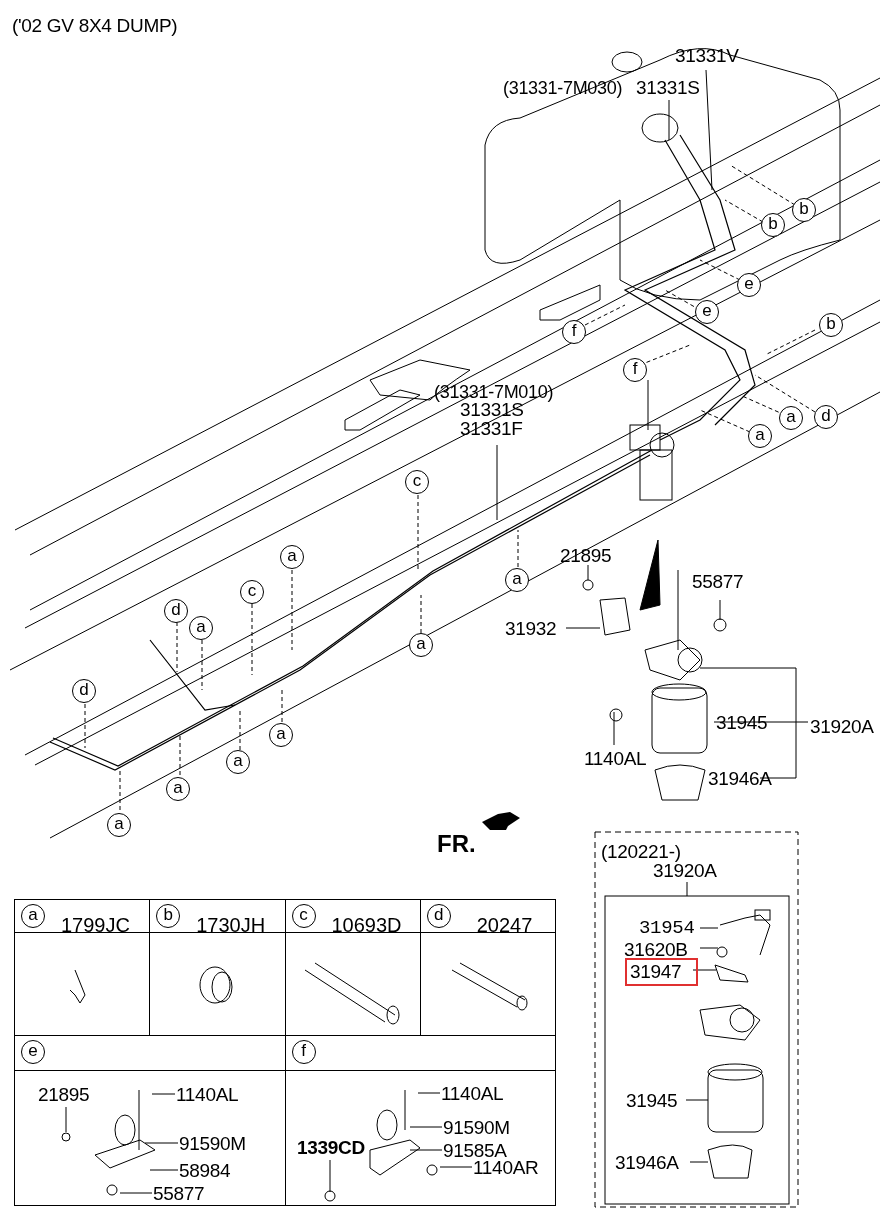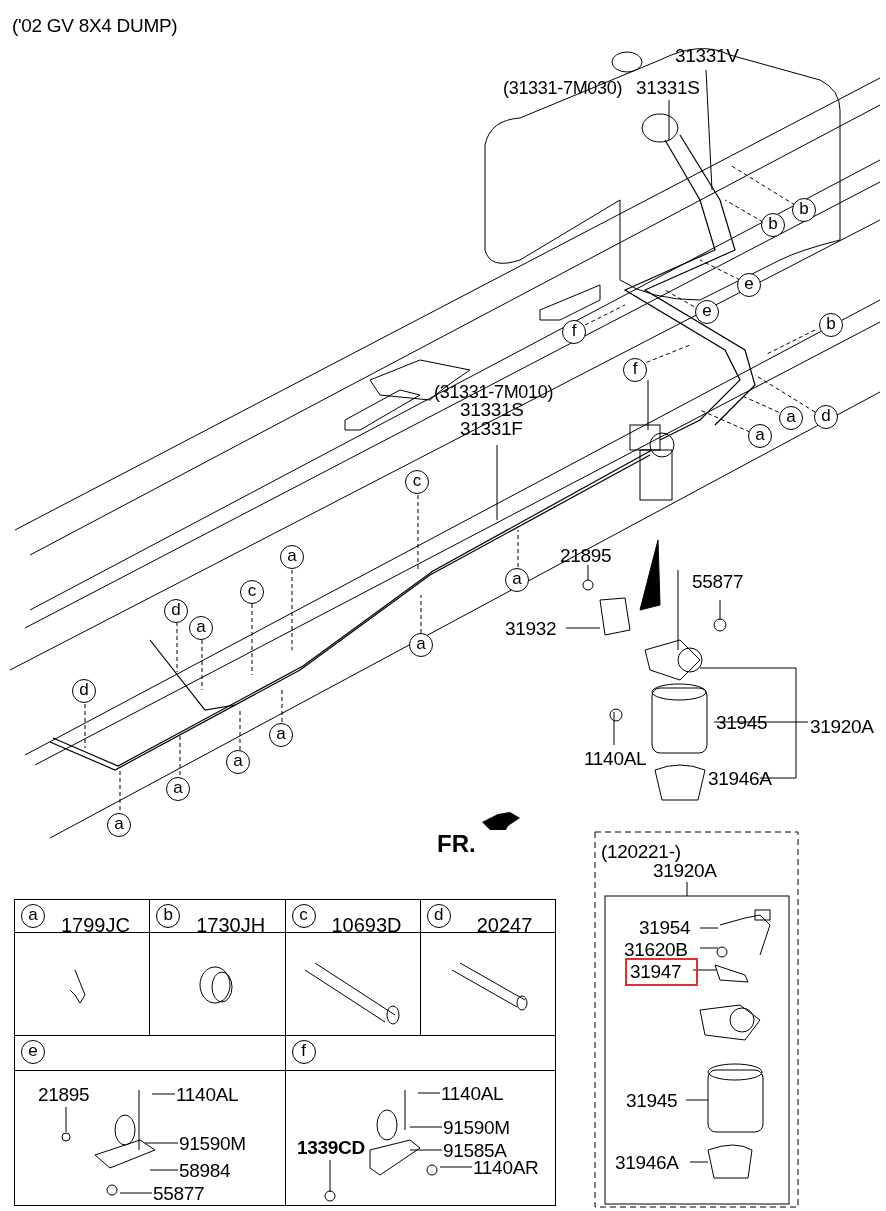--- a/index.html
+++ b/index.html
@@ -203,21 +203,21 @@
 <div class="callout" style="left:189px;top:616px;">a</div>
 <div class="callout" style="left:409px;top:633px;">a</div>
 <div class="callout" style="left:72px;top:679px;">d</div>
 <div class="callout" style="left:269px;top:723px;">a</div>
 <div class="callout" style="left:226px;top:750px;">a</div>
 <div class="callout" style="left:166px;top:777px;">a</div>
 <div class="callout" style="left:107px;top:813px;">a</div>
 
 <div class="lbl" style="left:601px;top:842px;">(120221-)</div>
 <div class="lbl" style="left:653px;top:861px;">31920A</div>
-<div class="lbl" style="left:639px;top:918px;">31954</div>
+<div class="lbl" style="left:639px;top:918px;font-family:Liberation Mono, monospace;">31954</div>
 <div class="lbl" style="left:624px;top:940px;">31620B</div>
 <div class="highlight" style="left: 625px; top: 958px; width: 73px; height: 28px; border-color: rgb(224, 48, 48);"></div>
 <div class="lbl" style="left:630px;top:962px;">31947</div>
 <div class="lbl" style="left:626px;top:1091px;">31945</div>
 <div class="lbl" style="left:615px;top:1153px;">31946A</div>
 
 <table class="legend">
   <tbody>
       <tr>
     <td class="legend-head">

